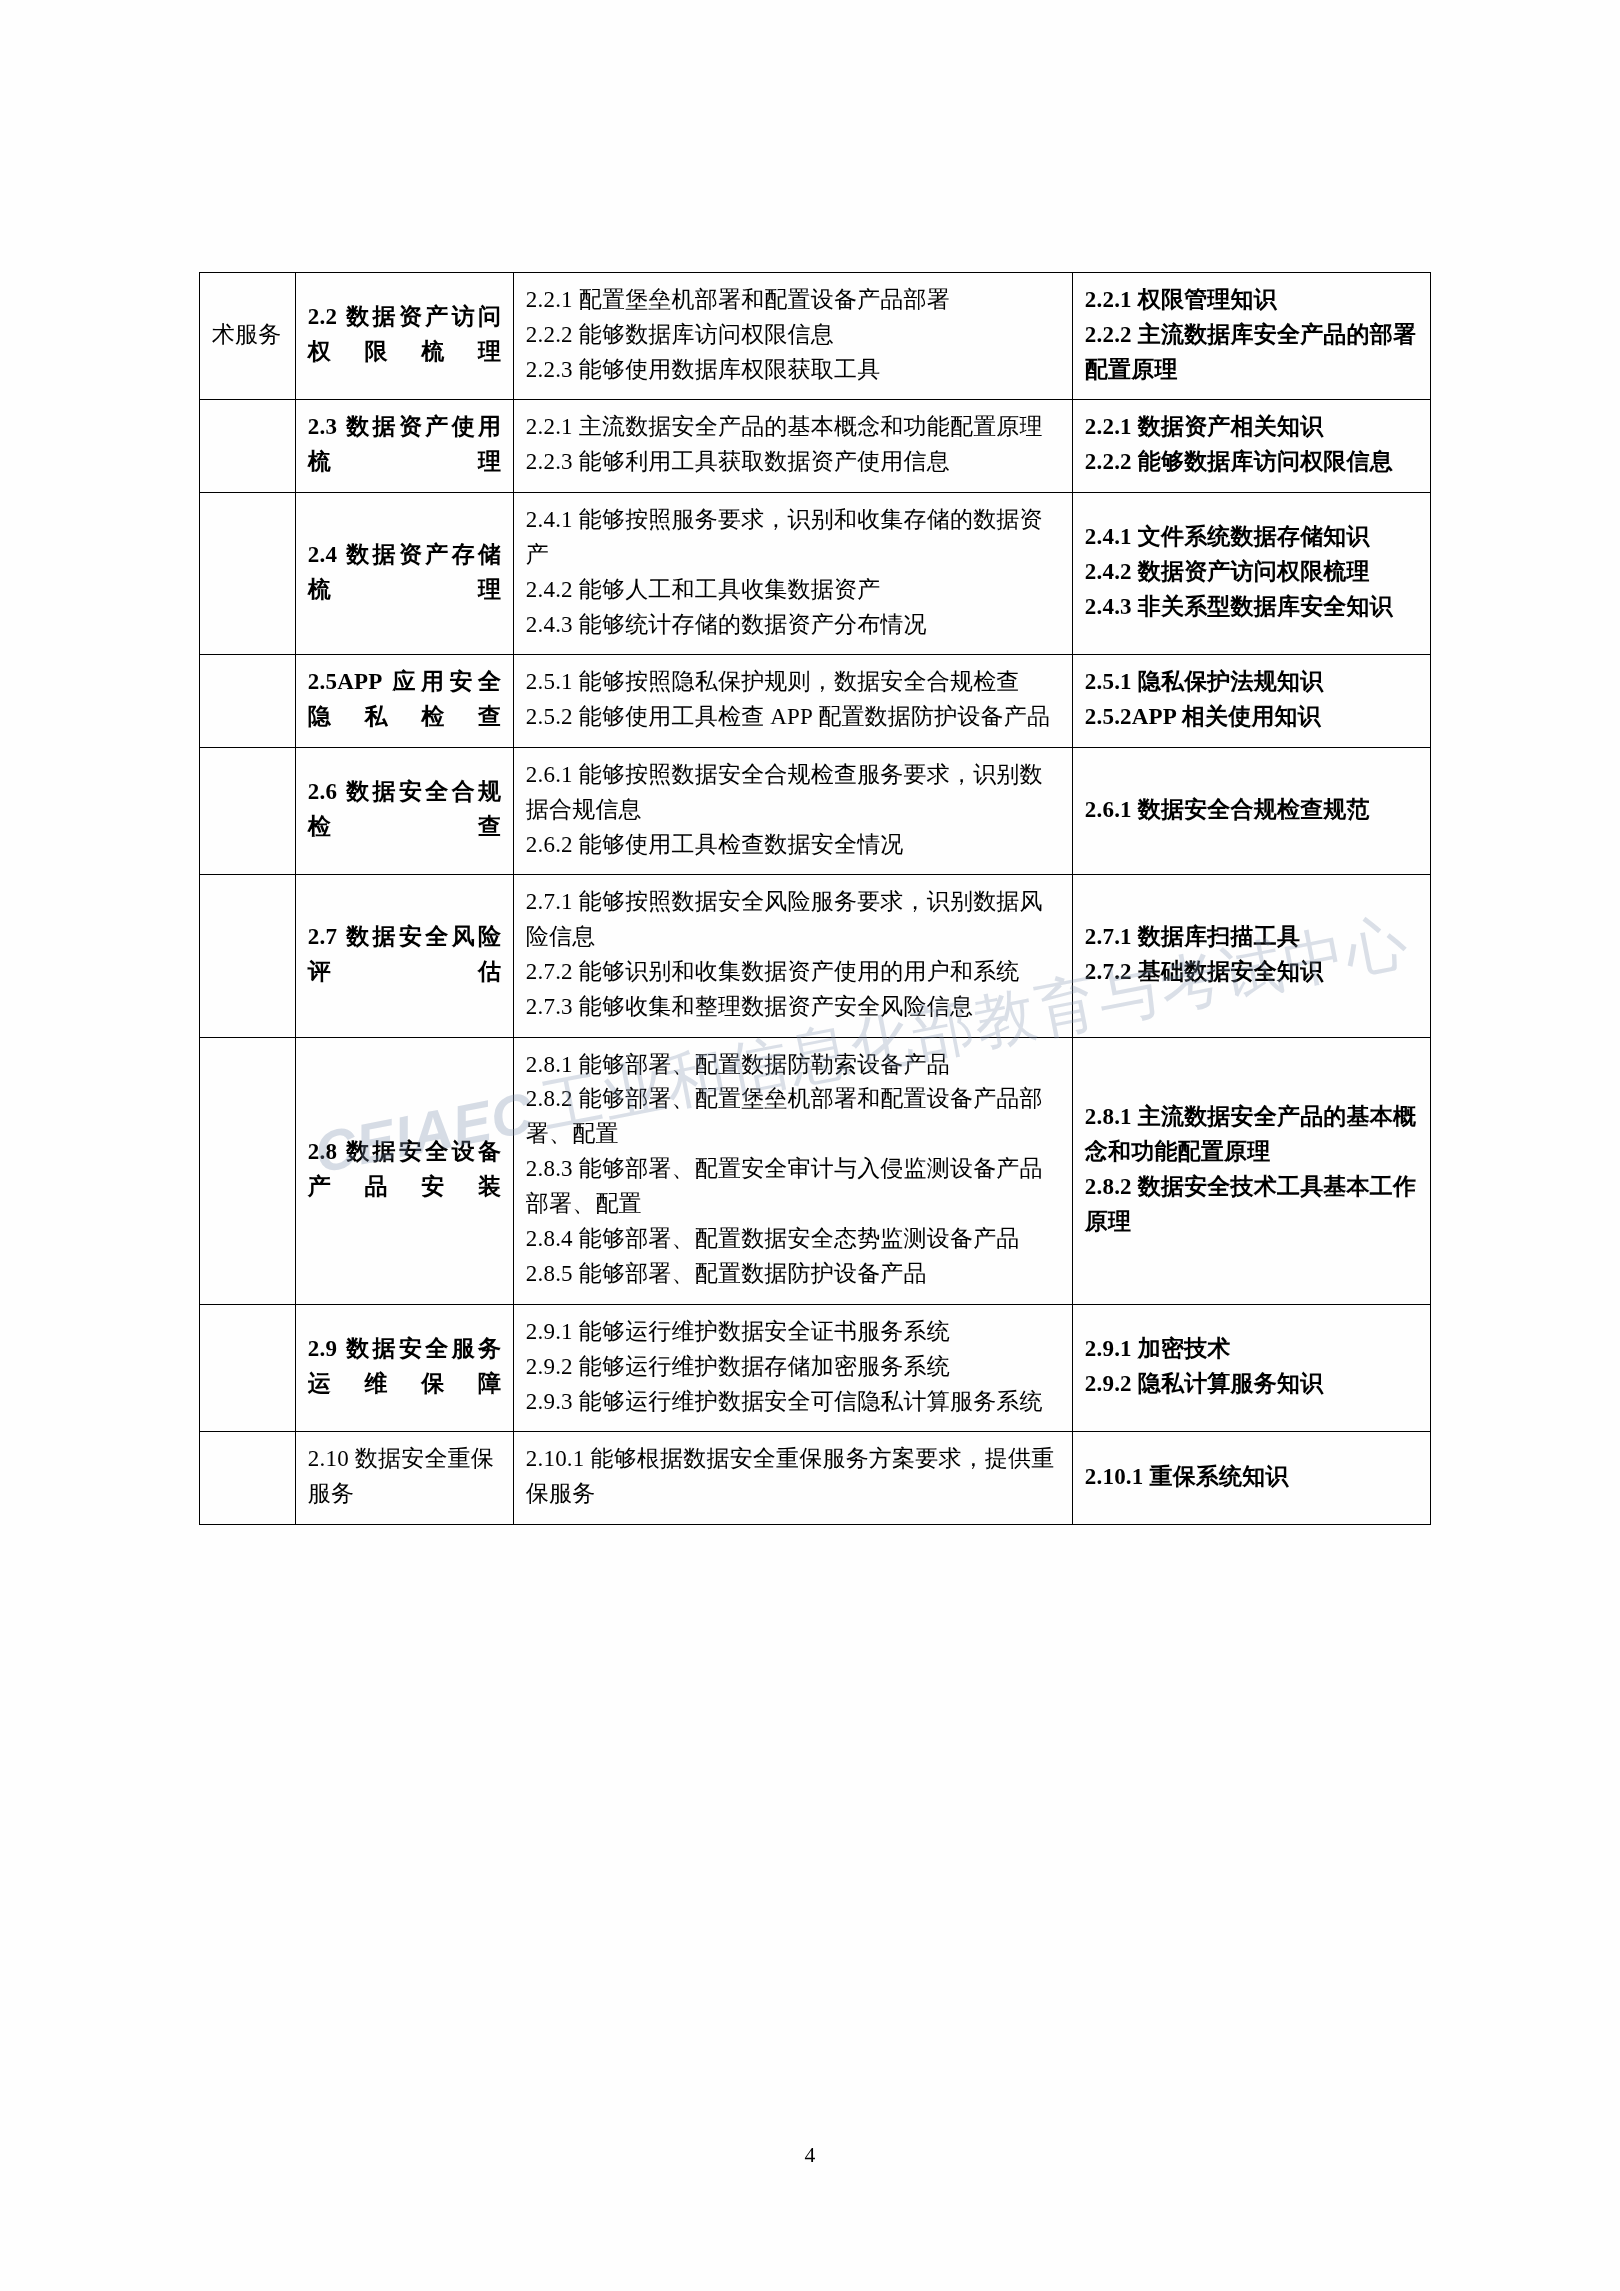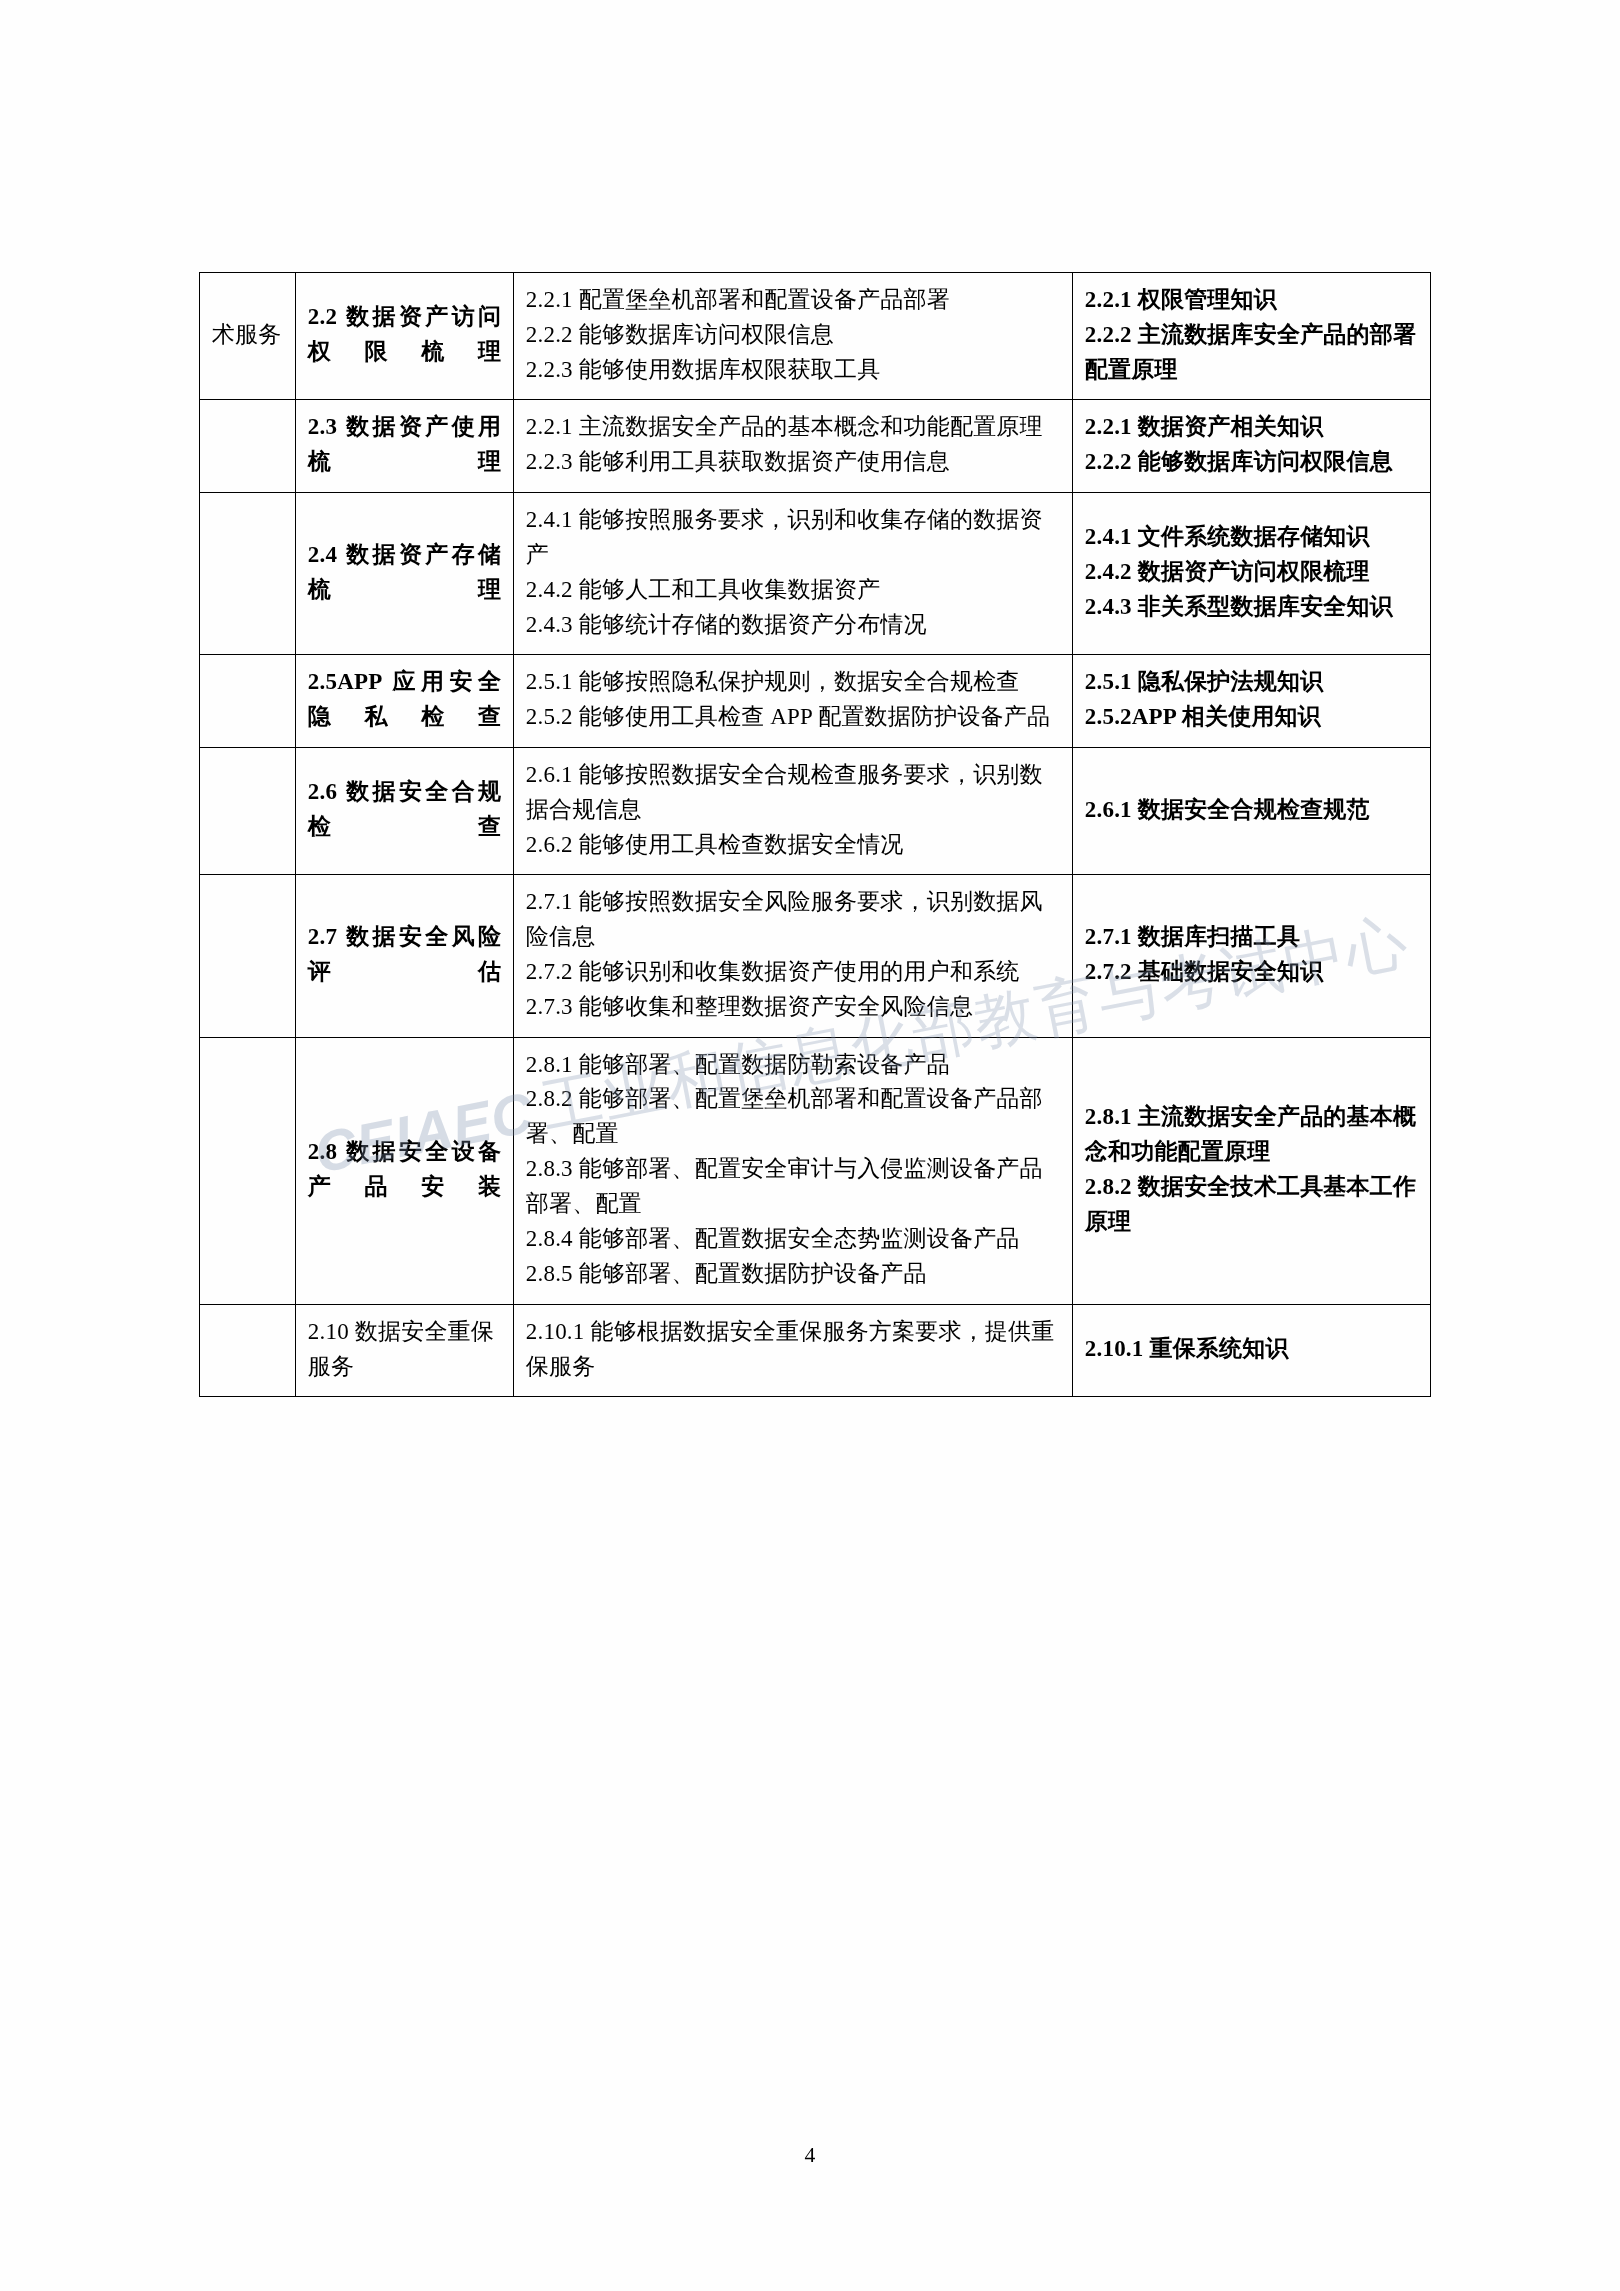--- a/index.html
+++ b/index.html
@@ -235,20 +235,37 @@
             <span class="line">2.8.3 能够部署、配置安全审计与入侵监测设备产品部署、配置</span>
             <span class="line">2.8.4 能够部署、配置数据安全态势监测设备产品</span>
             <span class="line">2.8.5 能够部署、配置数据防护设备产品</span>
           </td>
           <td class="cell-d">
             <span class="line">2.8.1 主流数据安全产品的基本概念和功能配置原理</span>
             <span class="line">2.8.2 数据安全技术工具基本工作原理</span>
           </td>
         </tr>
 
+        <tr>
+          <td class="cell-a">
+            <span class="line"></span>
+          </td>
+          <td class="cell-b">
+            <span class="line just">2.9 数据安全服务运维保障</span>
+          </td>
+          <td class="cell-c">
+            <span class="line">2.9.1 能够运行维护数据安全证书服务系统</span>
+            <span class="line">2.9.2 能够运行维护数据存储加密服务系统</span>
+            <span class="line">2.9.3 能够运行维护数据安全可信隐私计算服务系统</span>
+          </td>
+          <td class="cell-d">
+            <span class="line">2.9.1 加密技术</span>
+            <span class="line">2.9.2 隐私计算服务知识</span>
+          </td>
+        </tr>
 
         <tr>
           <td class="cell-a">
             <span class="line"></span>
           </td>
           <td class="cell-b">
             <span class="line">2.10 数据安全重保服务</span>
           </td>
           <td class="cell-c">
             <span class="line">2.10.1 能够根据数据安全重保服务方案要求，提供重保服务</span>

